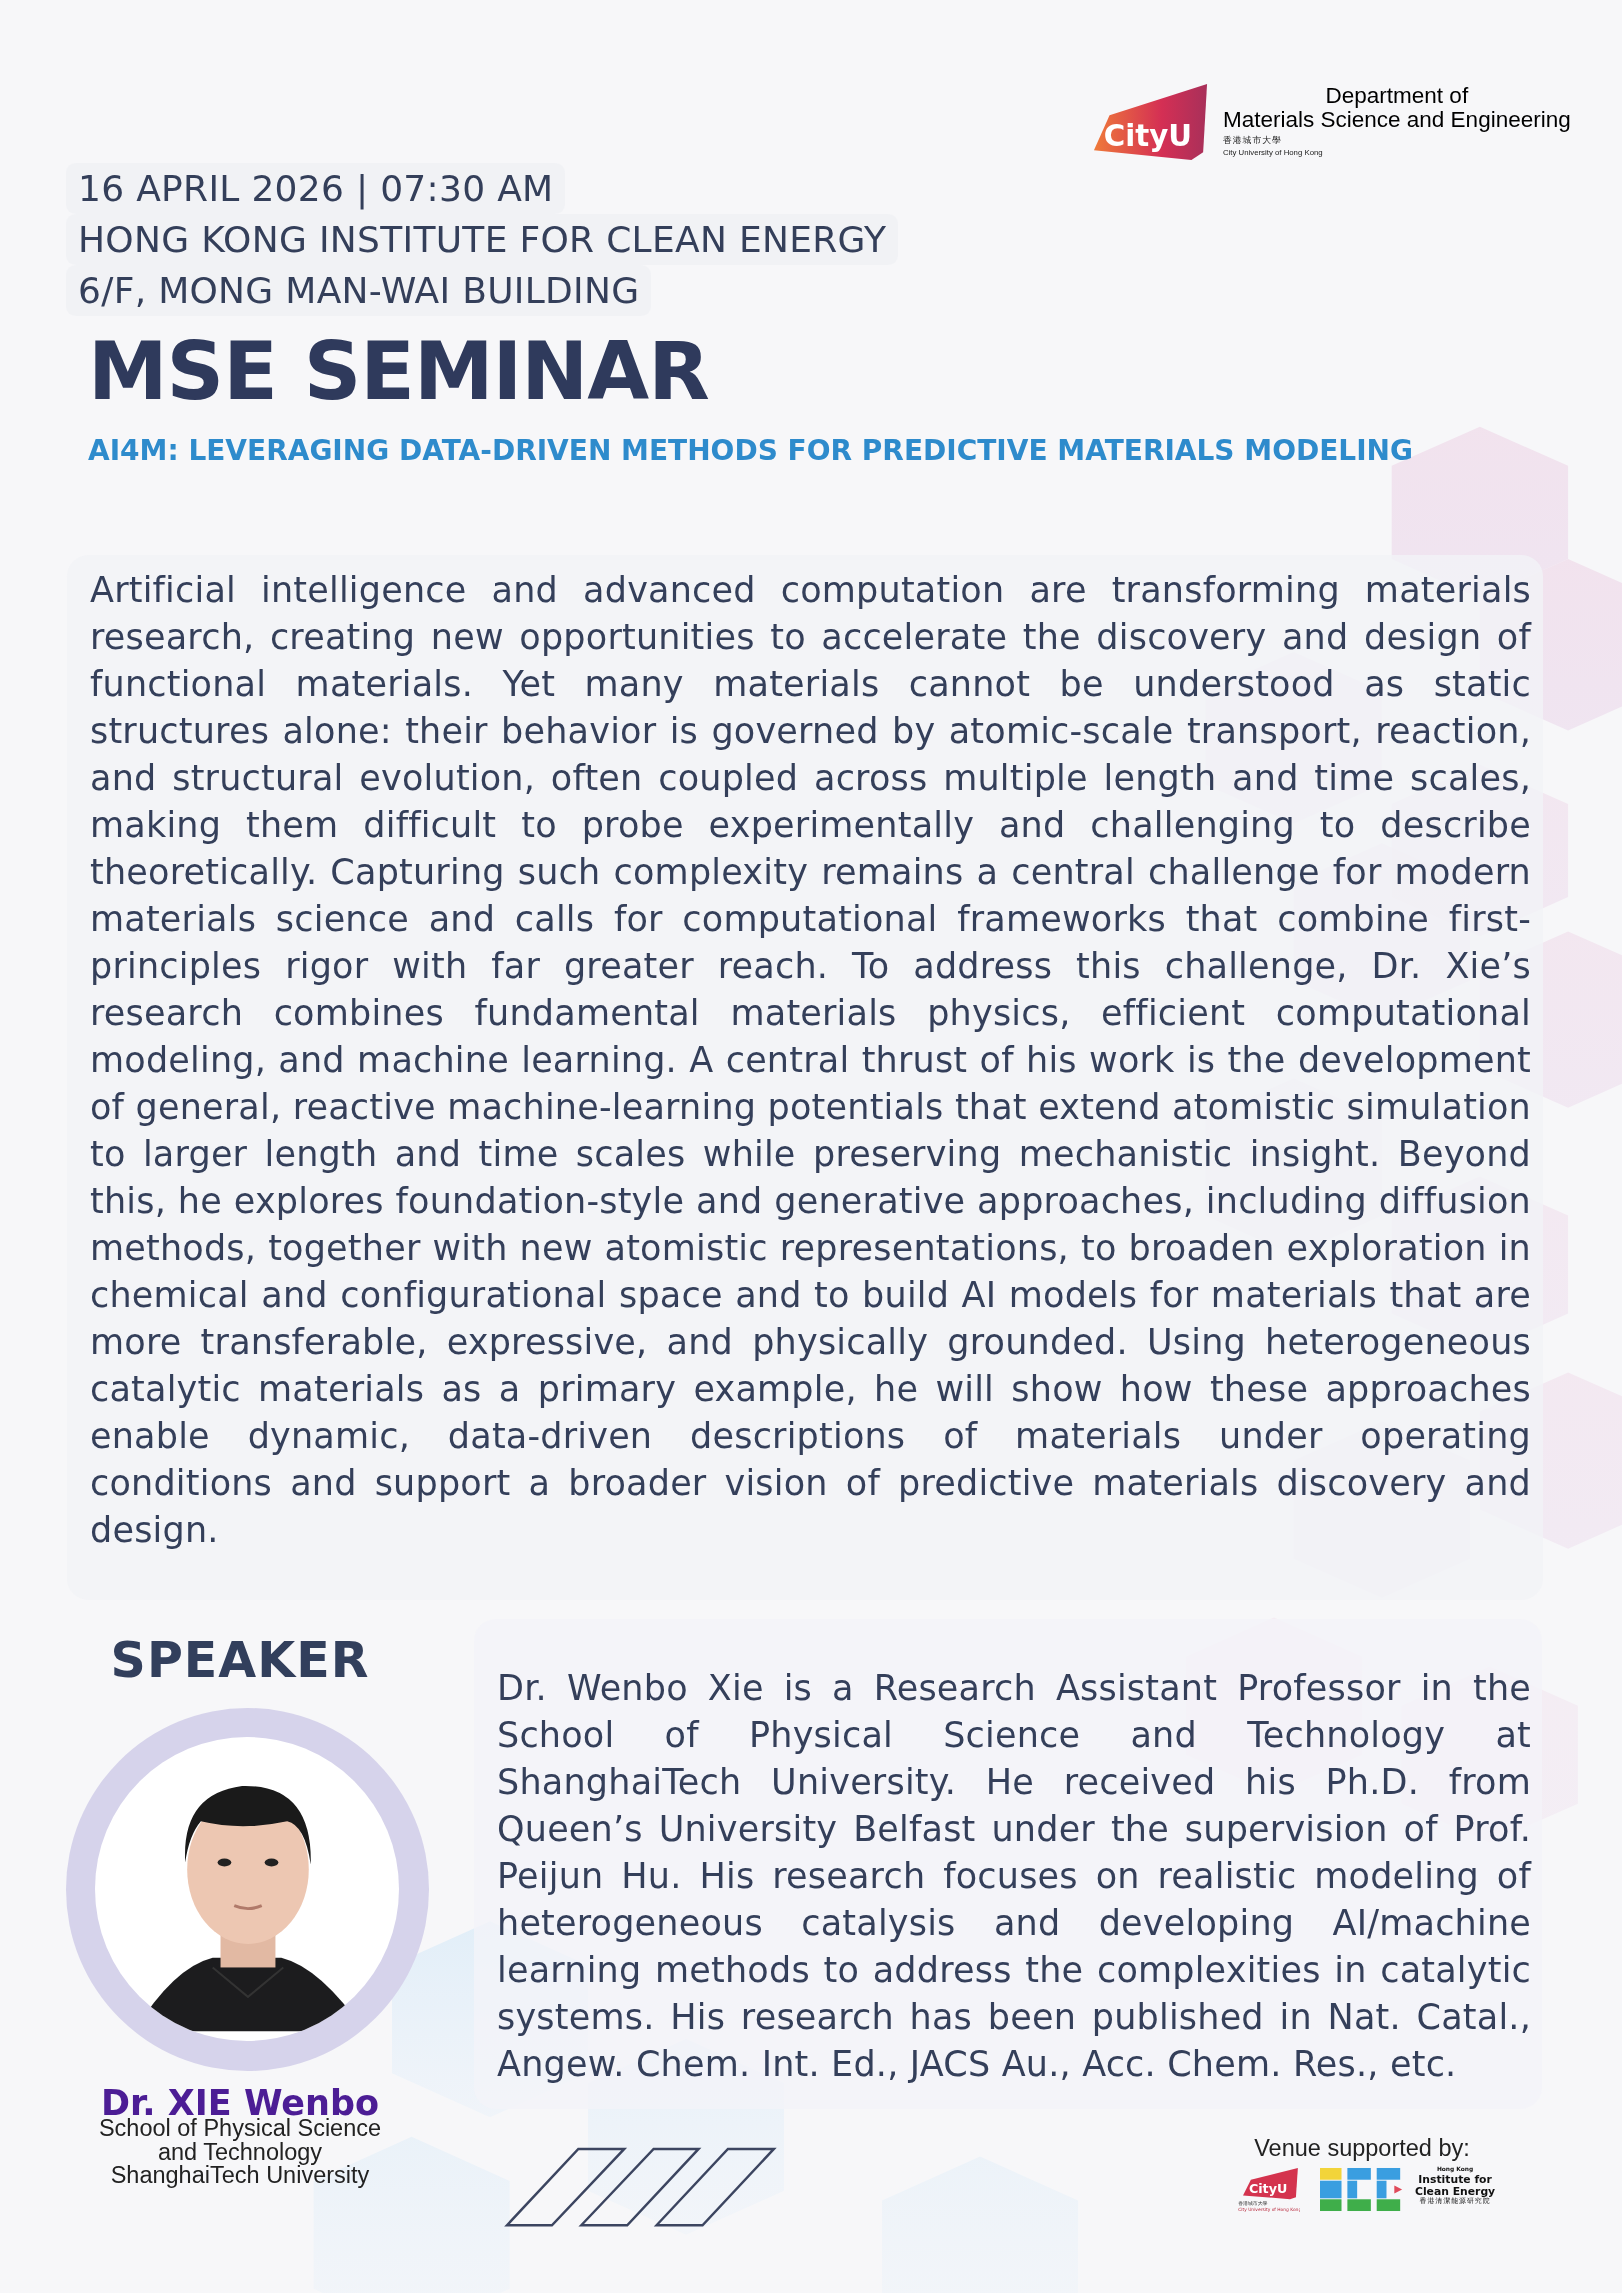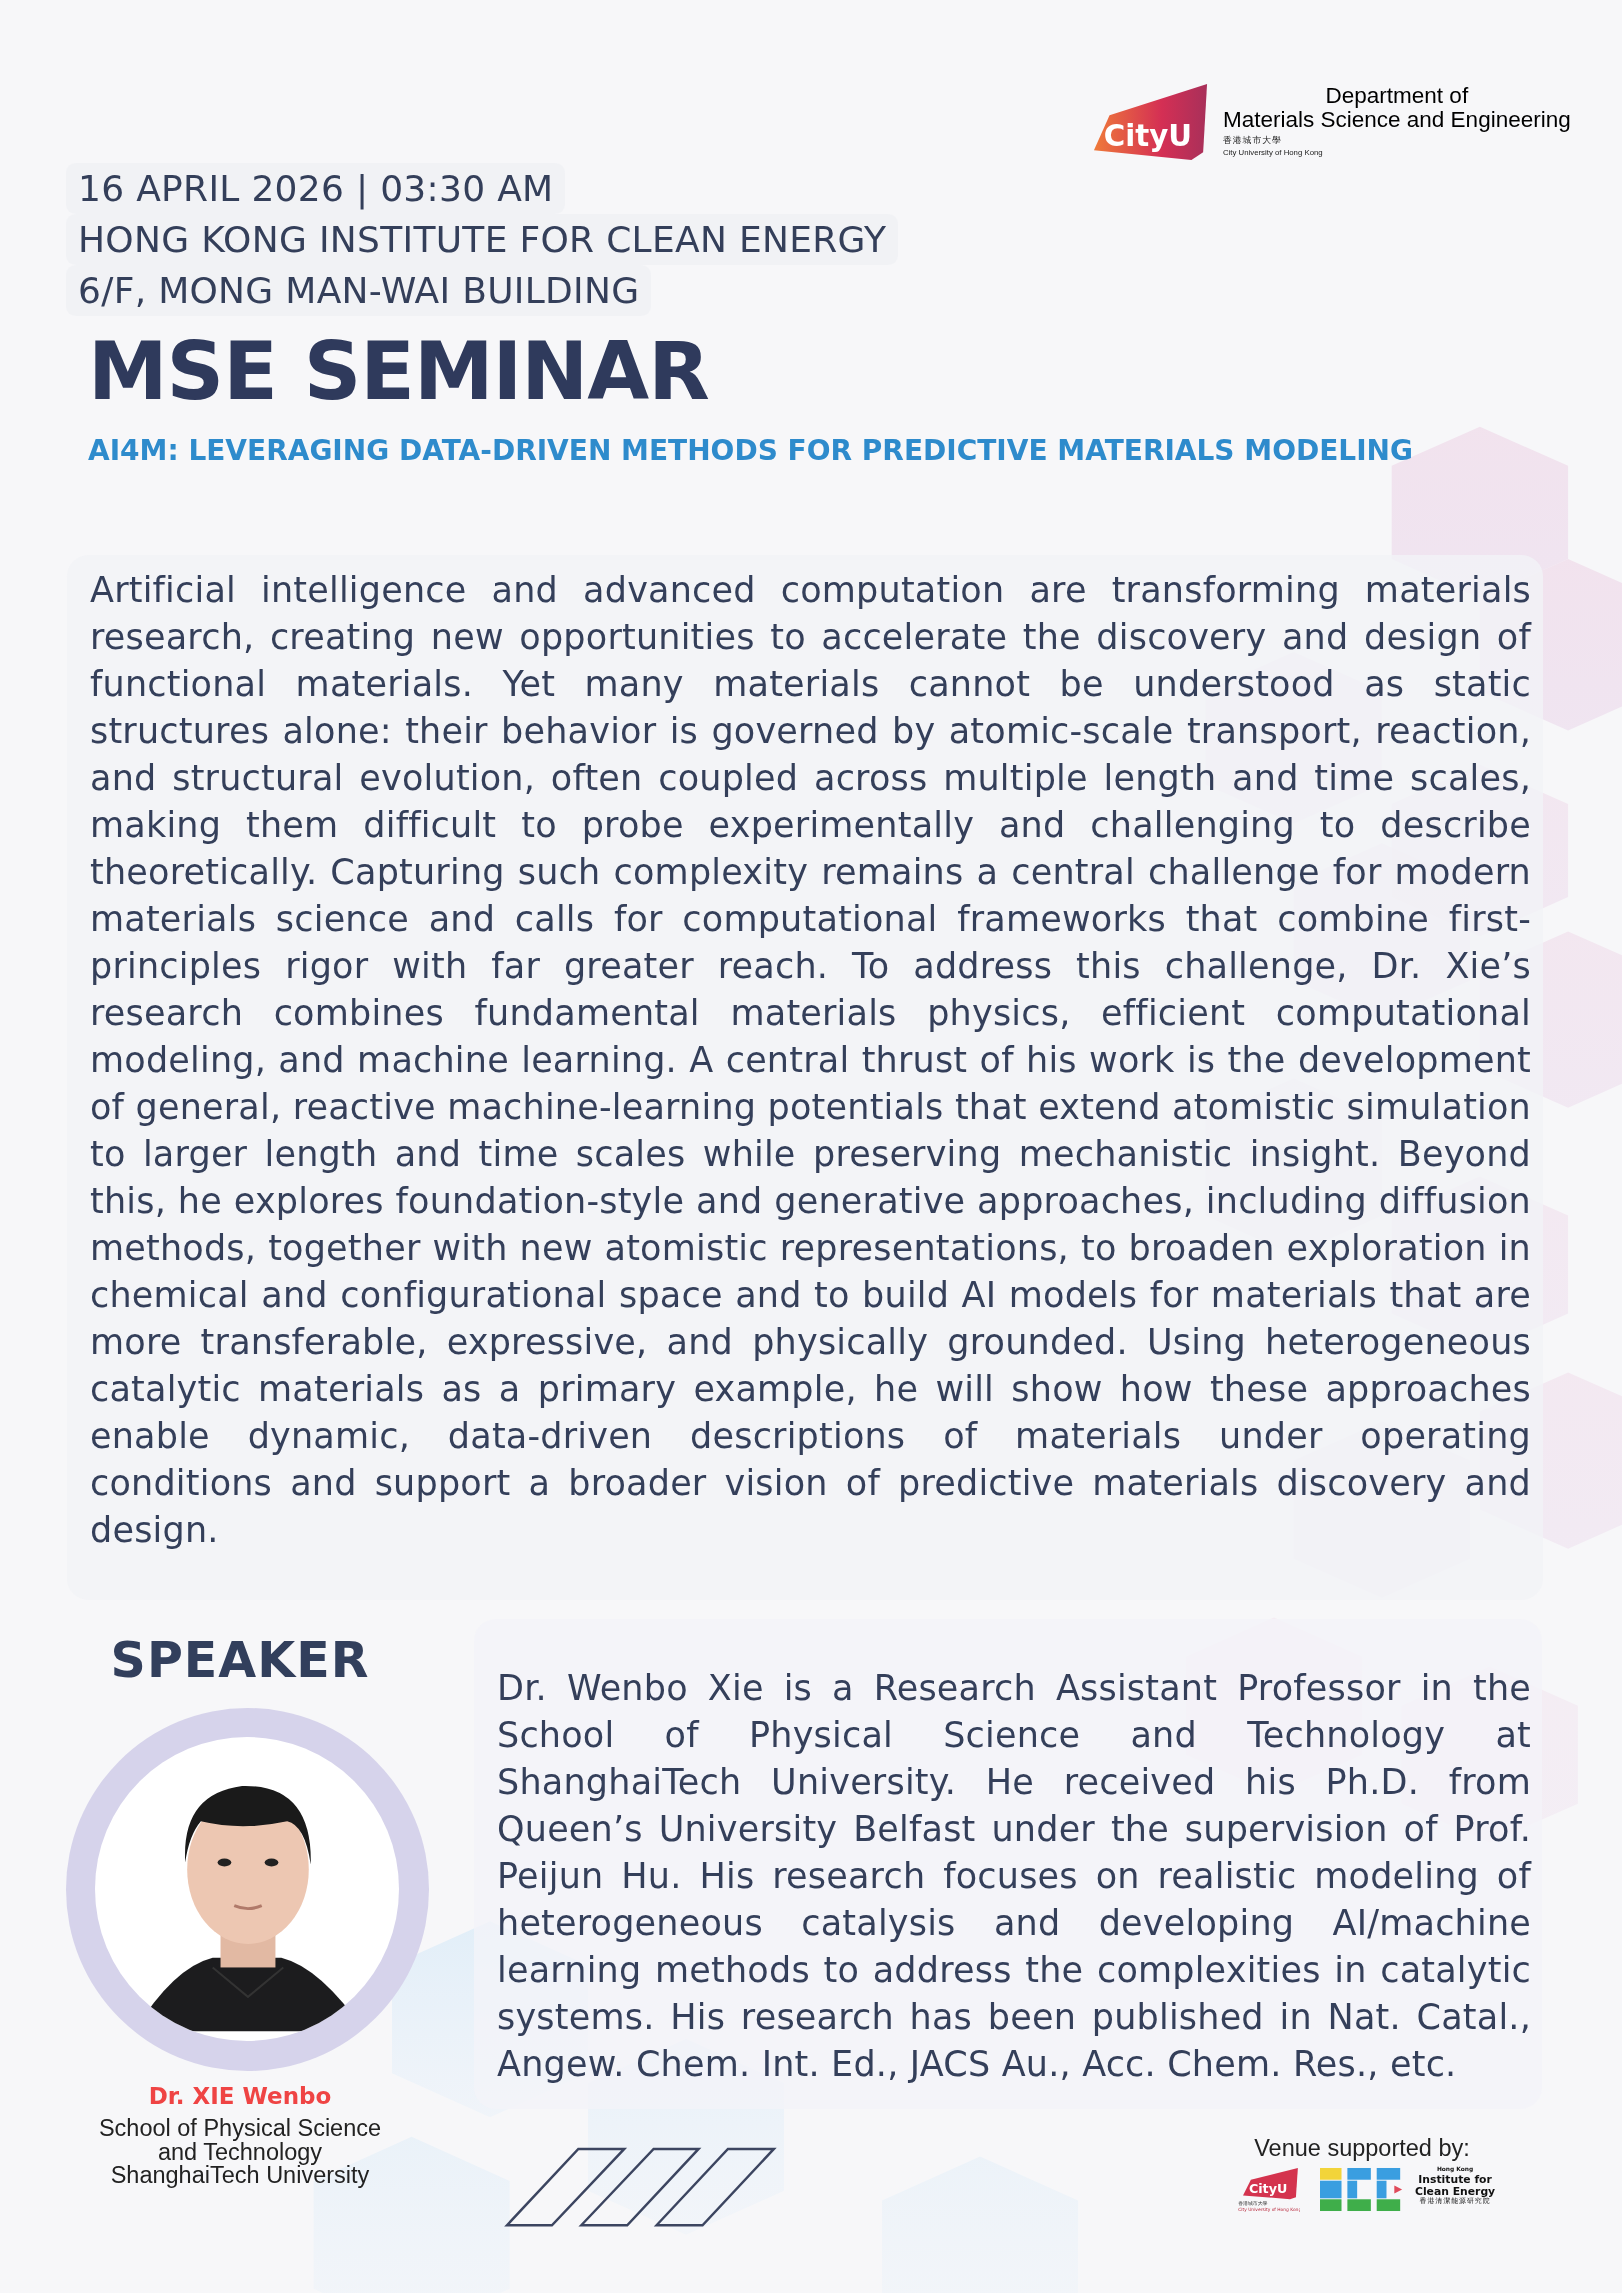--- a/index.html
+++ b/index.html
@@ -51,21 +51,21 @@
     .photo-ring {
       position: absolute; left: 66px; top: 1708px; width: 363px; height: 363px;
       border-radius: 50%; background: #d6d3eb;
     }
     .photo-inner {
       position: absolute; left: 29px; top: 29px; width: 304px; height: 304px; border-radius: 50%;
       background: #ffffff; overflow: hidden;
     }
     .speaker-name {
       position: absolute; left: 39px; top: 2083px; width: 402px; text-align: center;
-      font-family: "DejaVu Sans", sans-serif; font-weight: bold; font-size: 23px; color: #ef4444;
+      font-family: "DejaVu Sans", sans-serif; font-weight: bold; font-size: 35px; color: #4c1d95;
     }
     .speaker-aff {
       position: absolute; left: 39px; top: 2117px; width: 402px; text-align: center;
       font-family: "Liberation Sans", sans-serif; font-size: 23.5px; line-height: 23.5px; color: #222;
     }
 
     .bio-panel {
       position: absolute; left: 474px; top: 1619px; width: 1068px; height: 490px;
       background: rgba(243,243,248,0.78); border-radius: 21.6px;
     }
@@ -133,21 +133,21 @@
   </svg>
   <div class="dept">
     <div>Department of</div>
     <div>Materials Science and Engineering</div>
   </div>
   <div class="uni-cn">香港城市大學</div>
   <div class="uni-en">City University of Hong Kong</div>
 </div>
 
 <div class="info-block">
-  <div><span class="info-line">16 APRIL 2026 |  03:30 AM</span></div>
+  <div><span class="info-line">16 APRIL 2026 |  07:30 AM</span></div>
   <div><span class="info-line">HONG KONG INSTITUTE FOR CLEAN ENERGY</span></div>
   <div><span class="info-line">6/F, MONG MAN-WAI BUILDING</span></div>
 </div>
 
 <div class="title">MSE SEMINAR</div>
 <div class="subtitle">AI4M: LEVERAGING DATA-DRIVEN METHODS FOR PREDICTIVE MATERIALS MODELING</div>
 
 <div class="abstract-panel"></div>
 <div class="abstract-text">Artificial intelligence and advanced computation are transforming materials research, creating new opportunities to accelerate the discovery and design of functional materials. Yet many materials cannot be understood as static structures alone: their behavior is governed by atomic-scale transport, reaction, and structural evolution, often coupled across multiple length and time scales, making them difficult to probe experimentally and challenging to describe theoretically. Capturing such complexity remains a central challenge for modern materials science and calls for computational frameworks that combine first-principles rigor with far greater reach. To address this challenge, Dr. Xie’s research combines fundamental materials physics, efficient computational modeling, and machine learning. A central thrust of his work is the development of general, reactive machine-learning potentials that extend atomistic simulation to larger length and time scales while preserving mechanistic insight. Beyond this, he explores foundation-style and generative approaches, including diffusion methods, together with new atomistic representations, to broaden exploration in chemical and configurational space and to build AI models for materials that are more transferable, expressive, and physically grounded. Using heterogeneous catalytic materials as a primary example, he will show how these approaches enable dynamic, data-driven descriptions of materials under operating conditions and support a broader vision of predictive materials discovery and design.</div>
 

